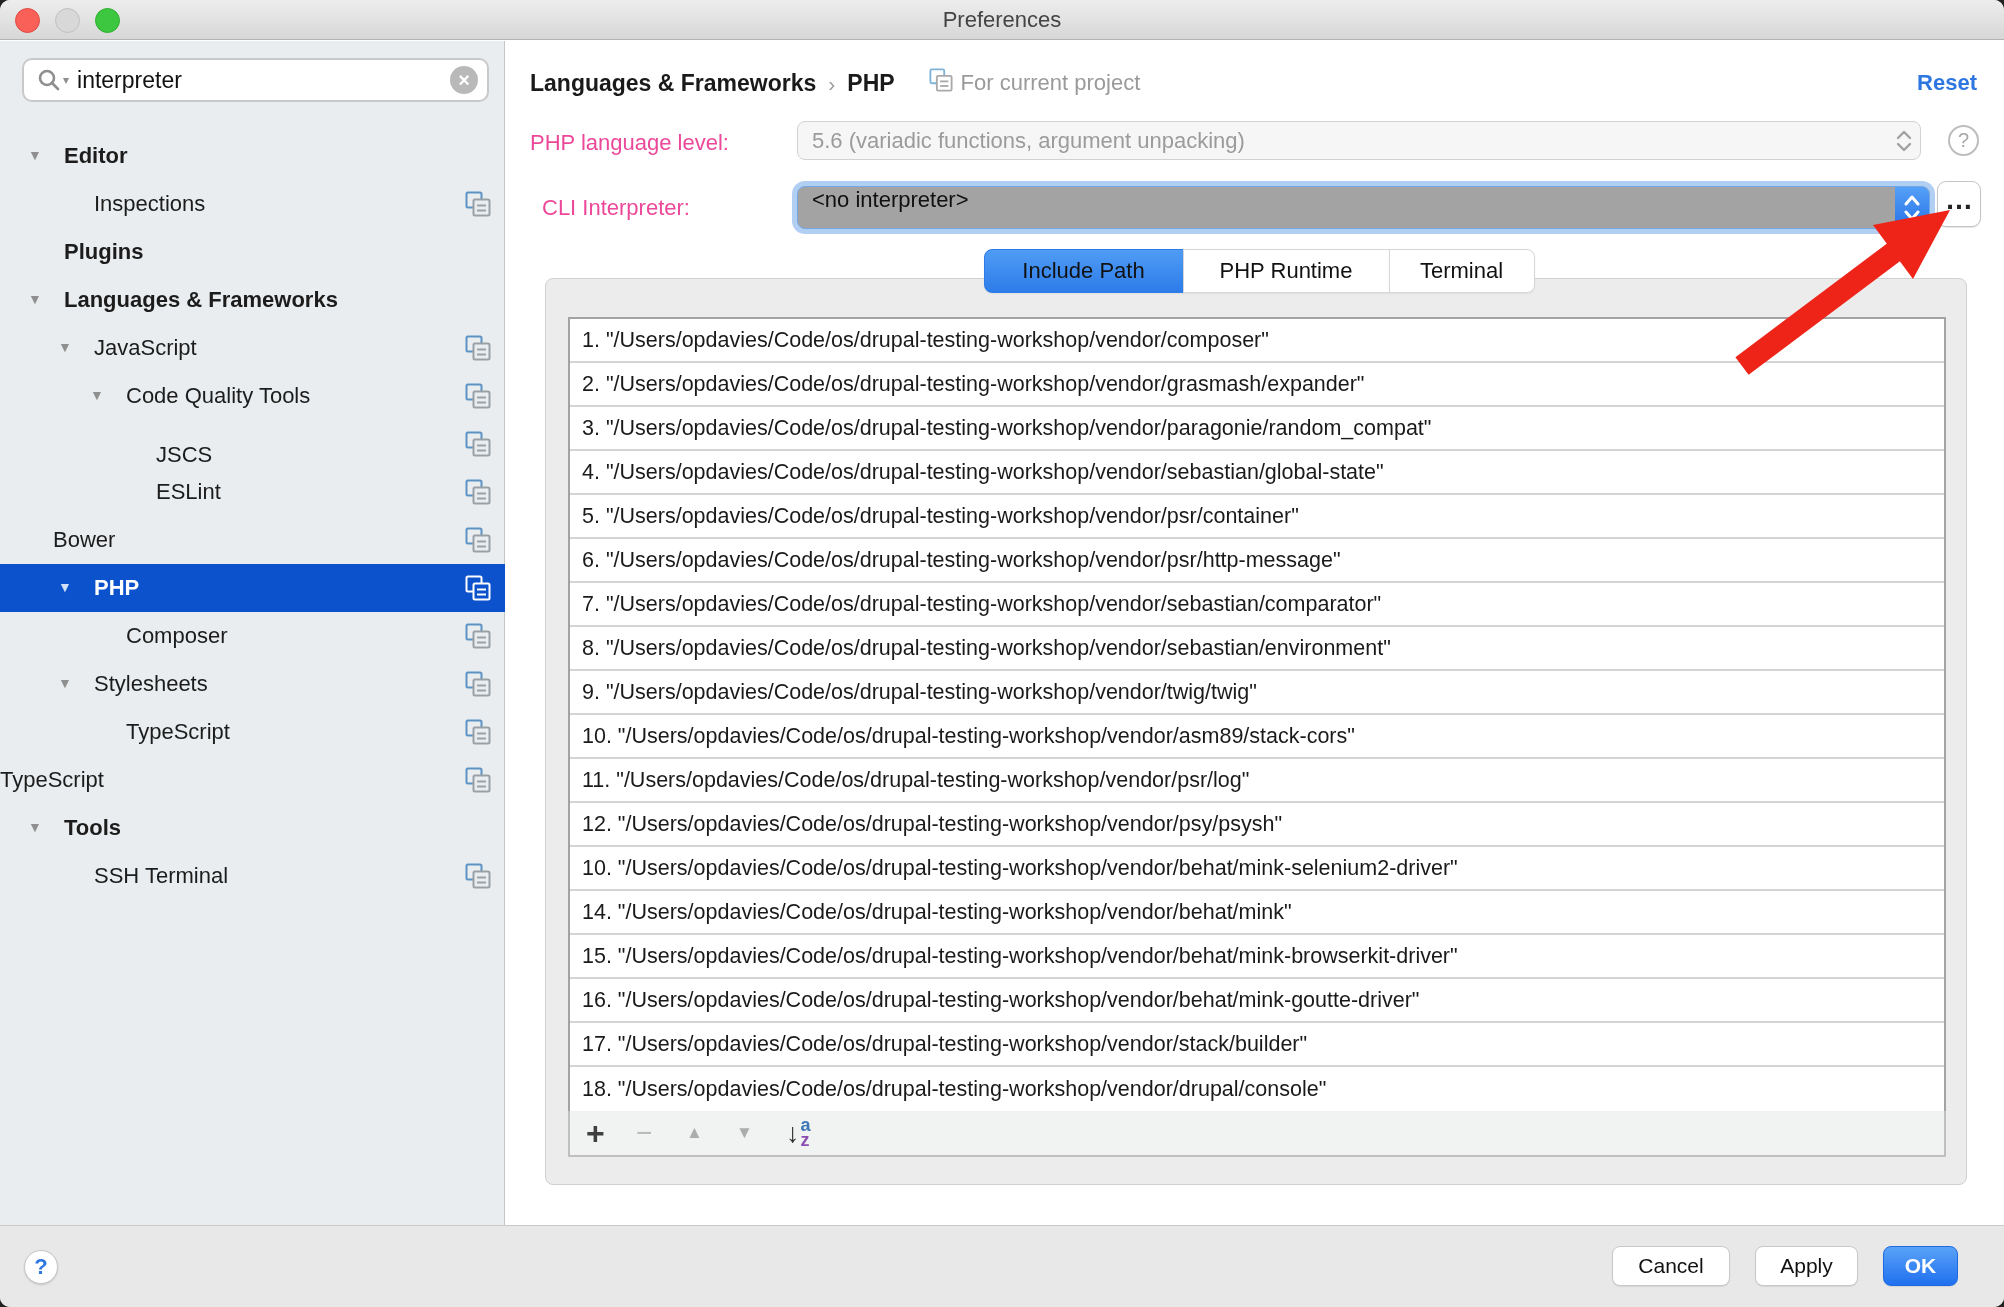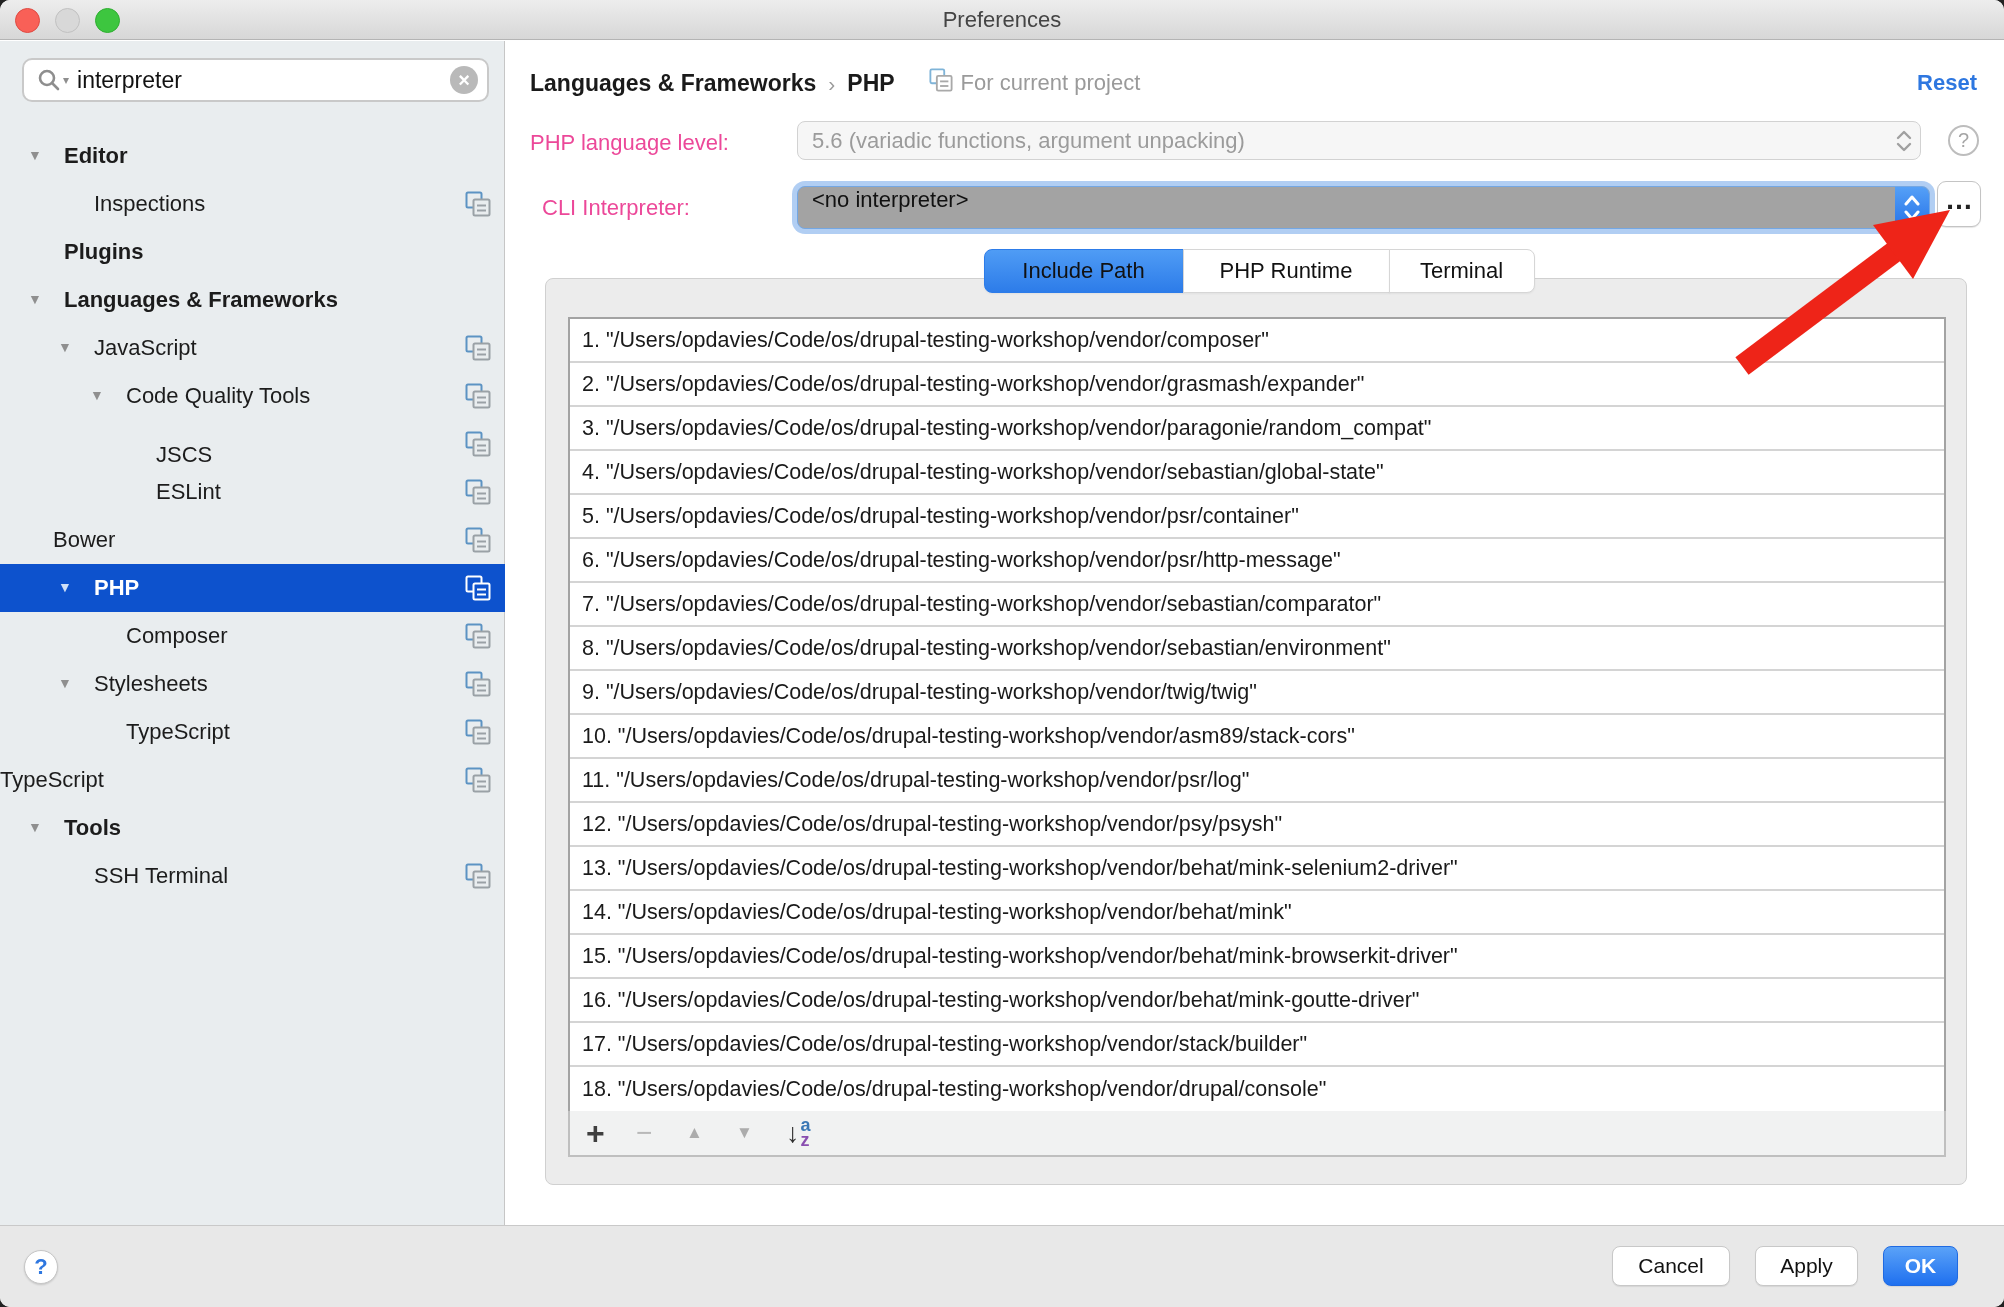--- a/index.html
+++ b/index.html
@@ -327,21 +327,21 @@
           <div class="prow">3. "/Users/opdavies/Code/os/drupal-testing-workshop/vendor/paragonie/random_compat"</div>
           <div class="prow">4. "/Users/opdavies/Code/os/drupal-testing-workshop/vendor/sebastian/global-state"</div>
           <div class="prow">5. "/Users/opdavies/Code/os/drupal-testing-workshop/vendor/psr/container"</div>
           <div class="prow">6. "/Users/opdavies/Code/os/drupal-testing-workshop/vendor/psr/http-message"</div>
           <div class="prow">7. "/Users/opdavies/Code/os/drupal-testing-workshop/vendor/sebastian/comparator"</div>
           <div class="prow">8. "/Users/opdavies/Code/os/drupal-testing-workshop/vendor/sebastian/environment"</div>
           <div class="prow">9. "/Users/opdavies/Code/os/drupal-testing-workshop/vendor/twig/twig"</div>
           <div class="prow">10. "/Users/opdavies/Code/os/drupal-testing-workshop/vendor/asm89/stack-cors"</div>
           <div class="prow">11. "/Users/opdavies/Code/os/drupal-testing-workshop/vendor/psr/log"</div>
           <div class="prow">12. "/Users/opdavies/Code/os/drupal-testing-workshop/vendor/psy/psysh"</div>
-          <div class="prow">13. "/Users/opdavies/Code/os/drupal-testing-workshop/vendor/behat/mink-selenium2-driver"</div>
+          <div class="prow">10. "/Users/opdavies/Code/os/drupal-testing-workshop/vendor/behat/mink-selenium2-driver"</div>
           <div class="prow">14. "/Users/opdavies/Code/os/drupal-testing-workshop/vendor/behat/mink"</div>
           <div class="prow">15. "/Users/opdavies/Code/os/drupal-testing-workshop/vendor/behat/mink-browserkit-driver"</div>
           <div class="prow">16. "/Users/opdavies/Code/os/drupal-testing-workshop/vendor/behat/mink-goutte-driver"</div>
           <div class="prow">17. "/Users/opdavies/Code/os/drupal-testing-workshop/vendor/stack/builder"</div>
           <div class="prow">18. "/Users/opdavies/Code/os/drupal-testing-workshop/vendor/drupal/console"</div>
         </div>
       <div class="listbar">
         <span class="tbtn add">+</span>
         <span class="tbtn rem">−</span>
         <span class="tbtn up">▲</span>

